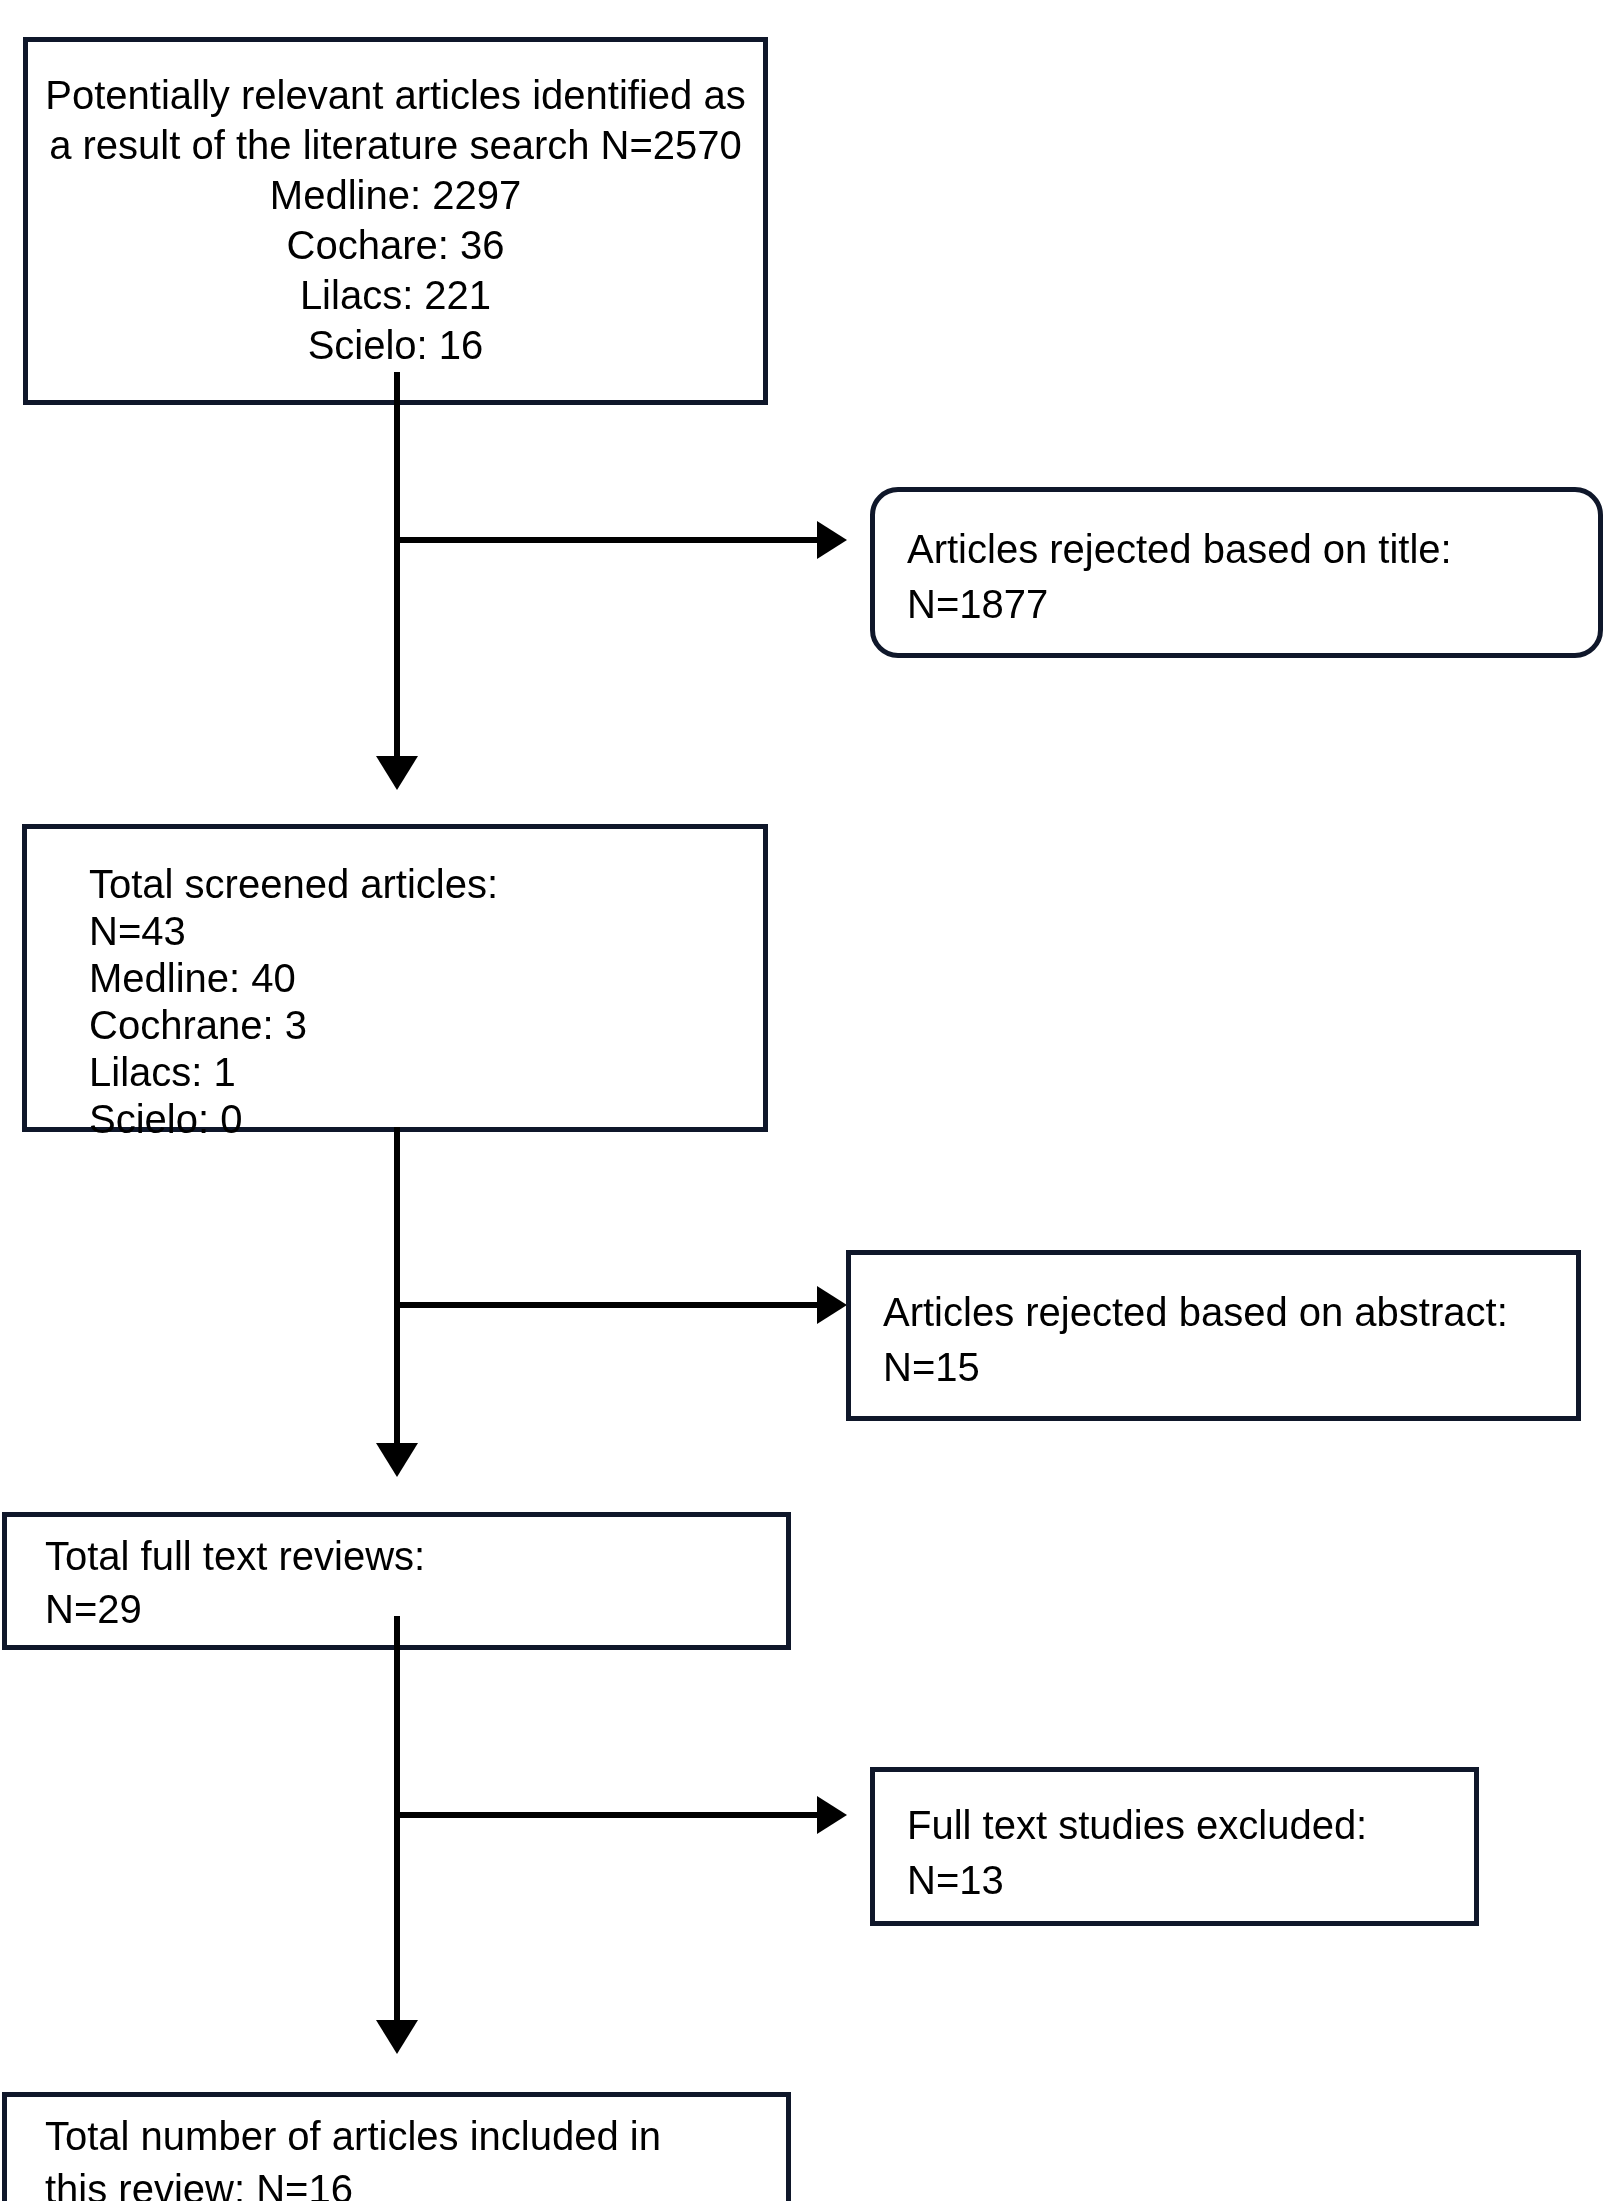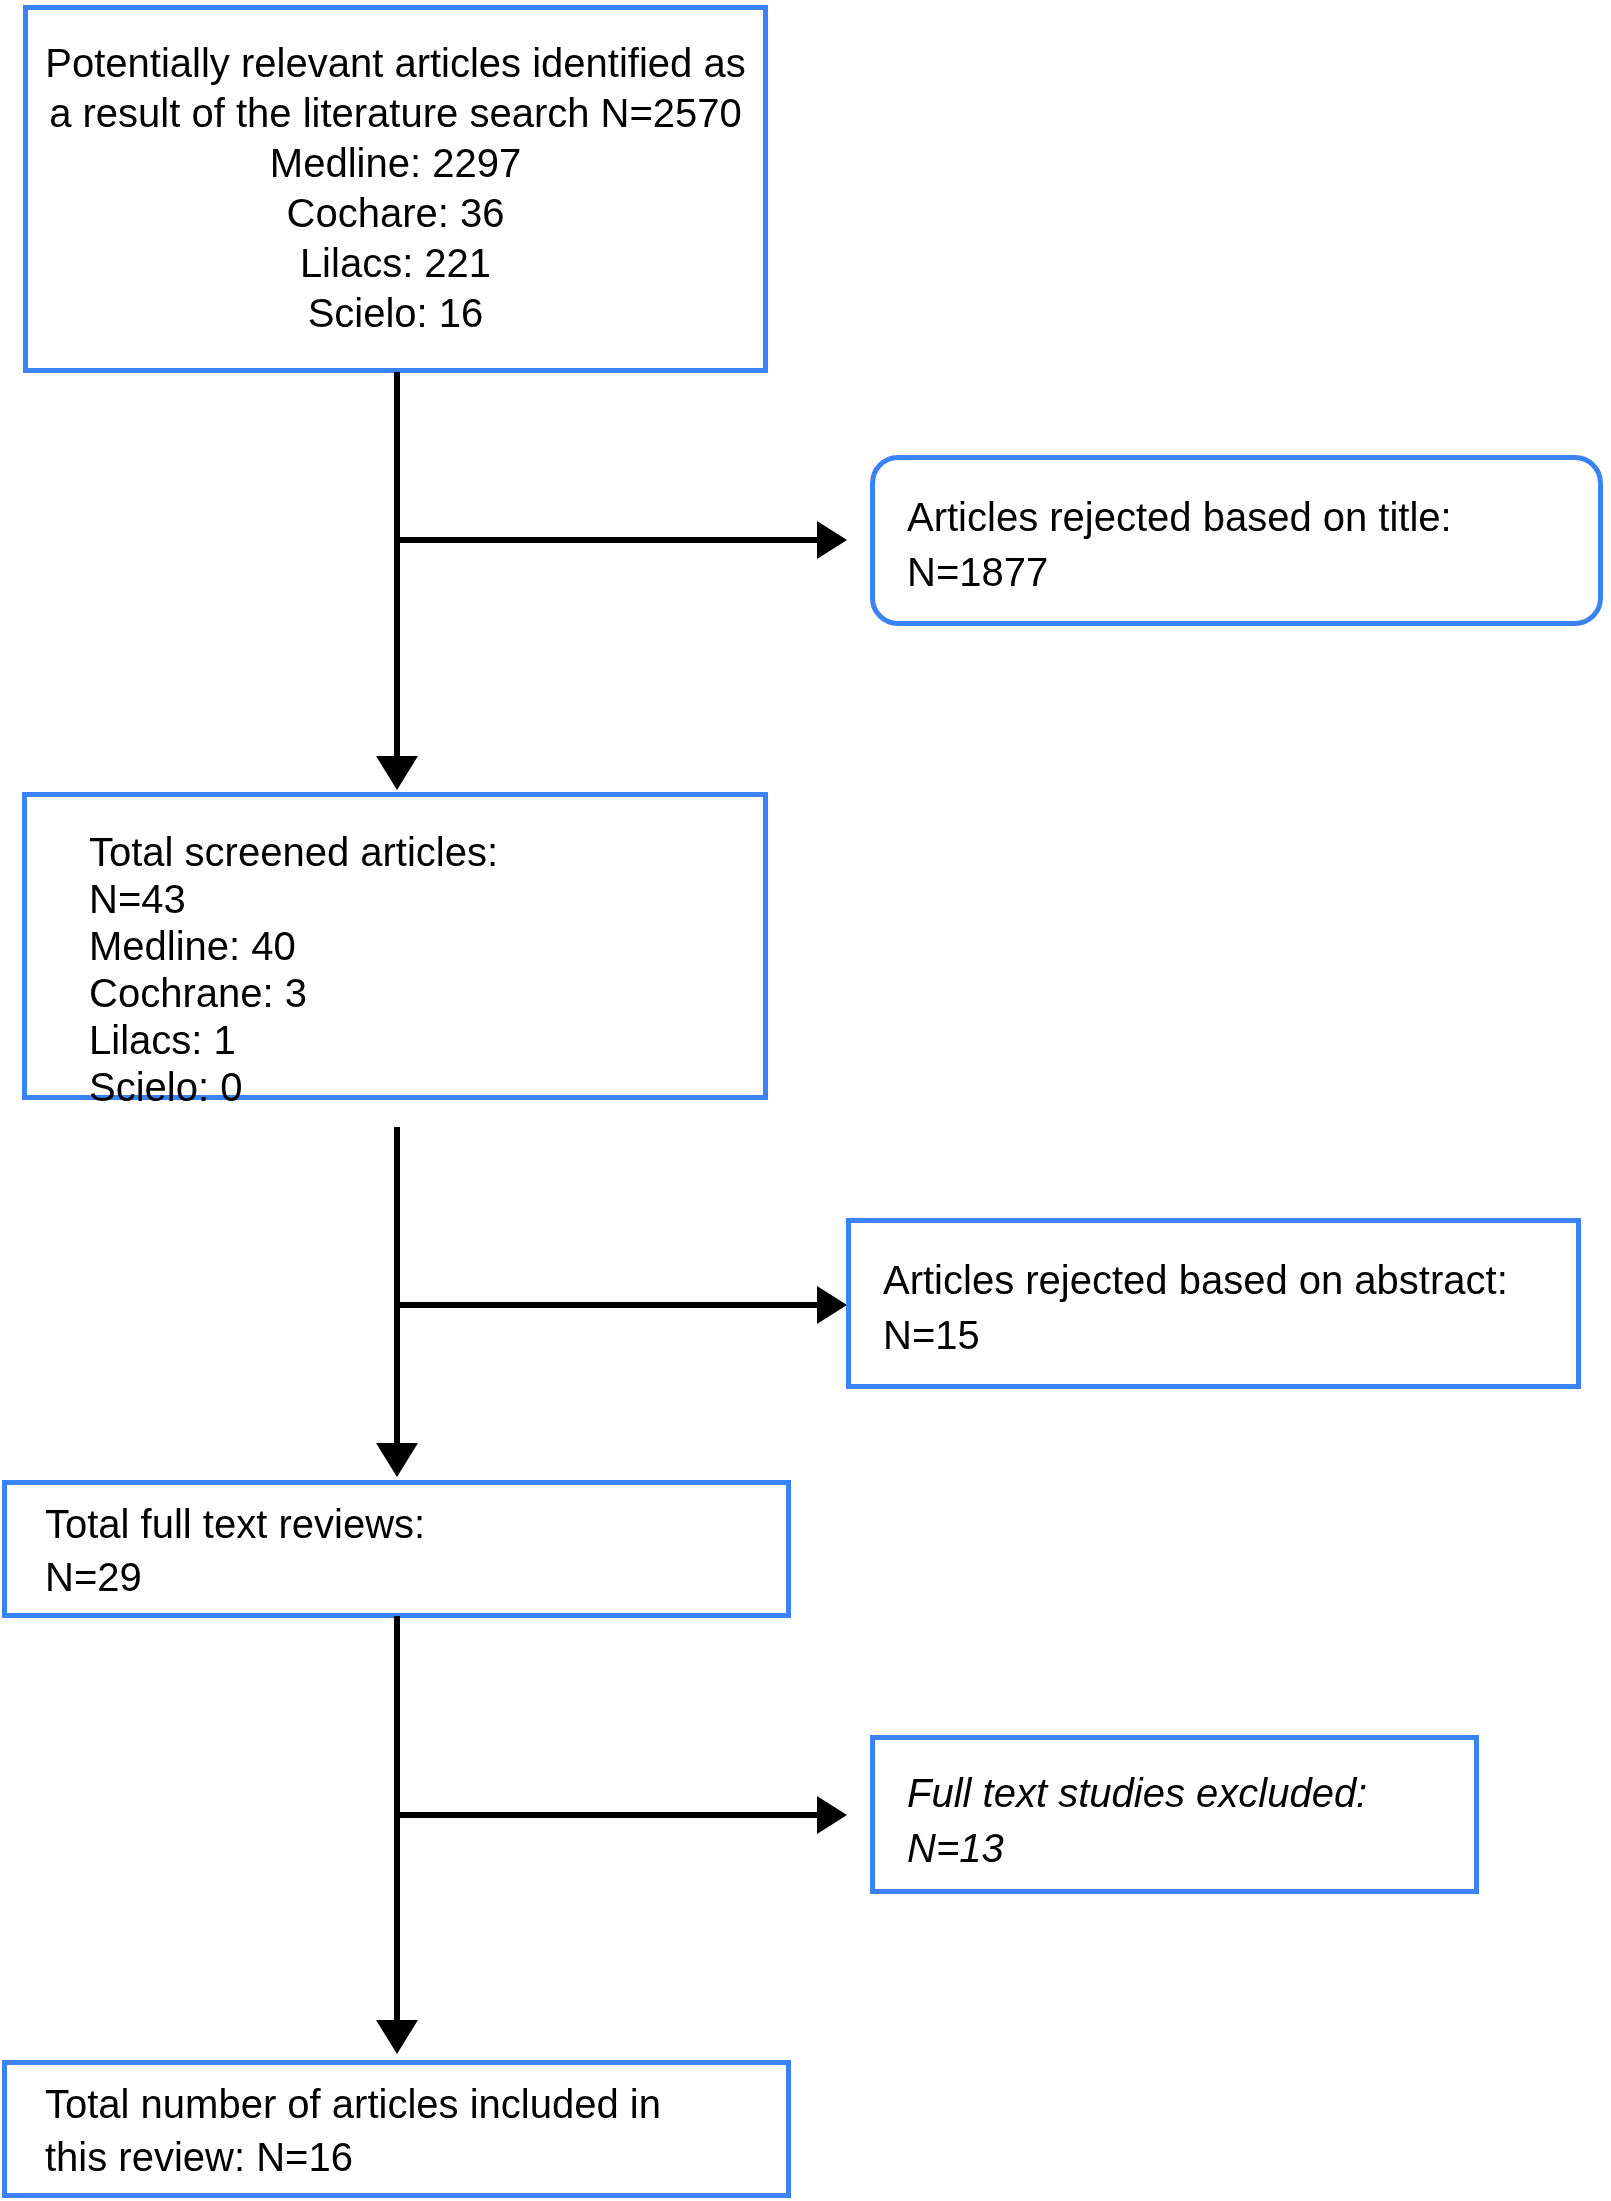--- a/index.html
+++ b/index.html
@@ -12,37 +12,38 @@
     width: 1611px;
     height: 2201px;
     background: #ffffff;
     font-family: "Liberation Sans", "DejaVu Sans", sans-serif;
     color: #000000;
     overflow: hidden;
   }
   .box {
     position: absolute;
     box-sizing: border-box;
-    border: 5px solid #3b82f6;
+    border: 5px solid #0f172a;
     background: #ffffff;
     font-size: 40px;
     line-height: 50px;
     color: #000000;
+    margin-top: 32px;
   }
   .box .line { white-space: nowrap; }
   .box.center { text-align: center; }
   .box.center .line { white-space: normal; }
 
   
   #box-identified        { left: 23px;  top: 5px;    width: 745px; height: 368px; padding-top: 28px; }
   #box-rejected-title    { left: 870px; top: 455px;  width: 733px; height: 171px; padding: 30px 10px 0 32px; line-height: 55px; border-radius: 28px; }
   #box-screened          { left: 22px;  top: 792px;  width: 746px; height: 308px; padding: 32px 10px 0 62px; line-height: 47px; }
   #box-rejected-abstract { left: 846px; top: 1218px; width: 735px; height: 171px; padding: 30px 12px 0 32px; line-height: 55px; }
   #box-fulltext          { left: 2px;   top: 1480px; width: 789px; height: 138px; padding: 13px 10px 0 38px; line-height: 53px; }
-  #box-excluded          { left: 870px; top: 1735px; width: 609px; height: 159px; padding: 26px 10px 0 32px; line-height: 55px; font-style: italic; }
+  #box-excluded          { left: 870px; top: 1735px; width: 609px; height: 159px; padding: 26px 10px 0 32px; line-height: 55px; }
   #box-included          { left: 2px;   top: 2060px; width: 789px; height: 138px; padding: 13px 18px 0 38px; line-height: 53px; }
 
   
   .vline, .hline { position: absolute; background: #000000; }
   #v1 { left: 394px; top: 372px;  width: 6px; height: 388px; }
   #h1 { left: 394px; top: 537px;  width: 424px; height: 6px; }
   #v2 { left: 394px; top: 1127px; width: 6px; height: 320px; }
   #h2 { left: 394px; top: 1302px; width: 424px; height: 6px; }
   #v3 { left: 394px; top: 1616px; width: 6px; height: 406px; }
   #h3 { left: 394px; top: 1812px; width: 424px; height: 6px; }

